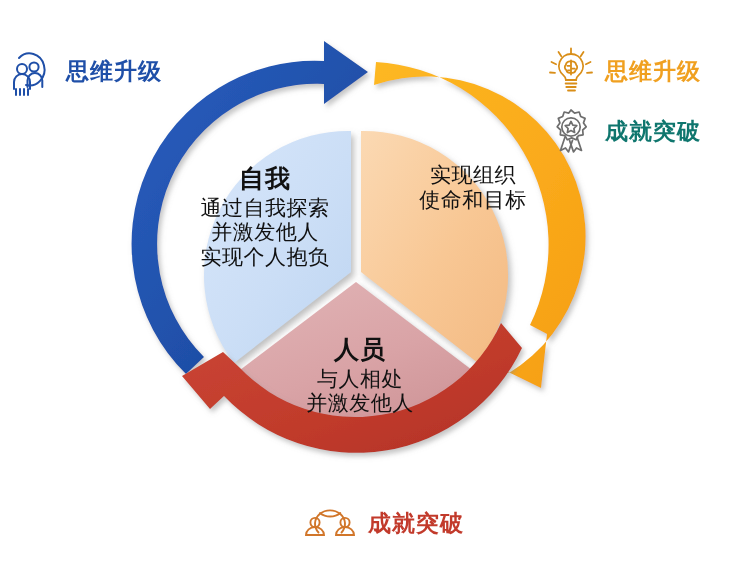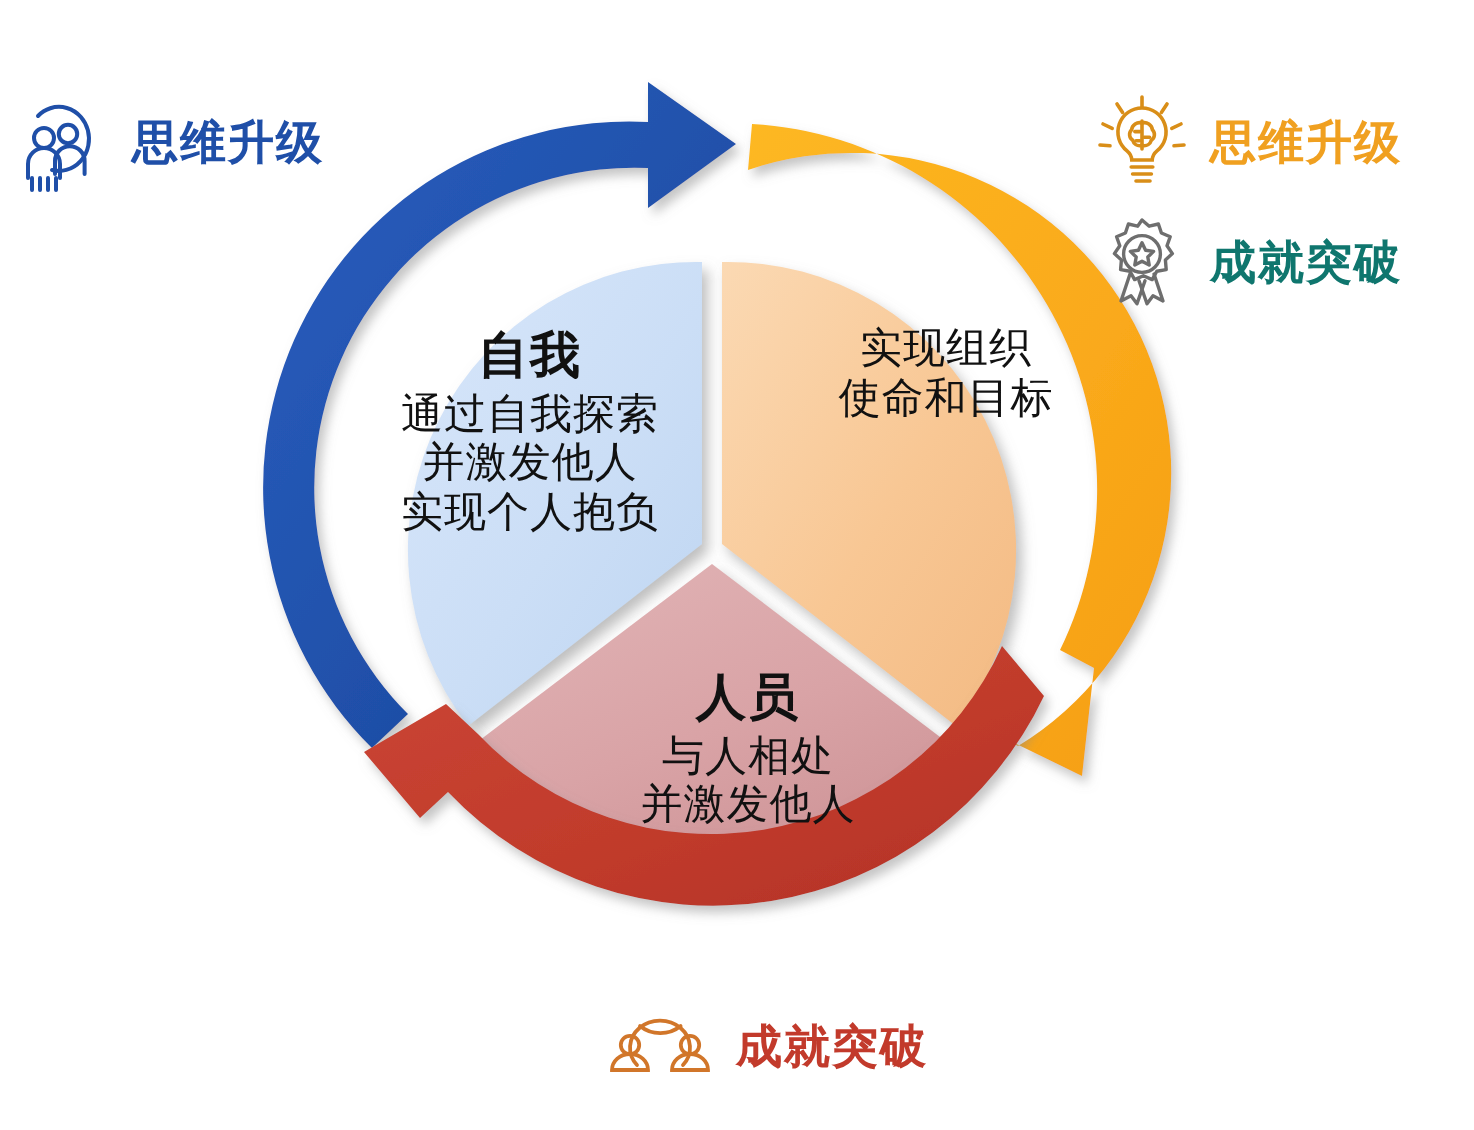--- a/index.html
+++ b/index.html
@@ -45,21 +45,21 @@
     pointer-events:none;
   }
   .wedge-text .head{
     font-size:25px;font-weight:bold;display:block;margin-bottom:2px;
     letter-spacing:1px;
   }
   .wedge-text .body{font-size:21px;display:block;letter-spacing:0.5px;}
 
   #txt-self{left:180px;top:164px;width:170px;}
   #txt-task{left:398px;top:163px;width:150px;}
-  #txt-people{left:279px;top:335px;width:190px;}
+  #txt-people{left:265px;top:335px;width:190px;}
 
   svg{display:block;}
 </style>
 </head>
 <body>
 
 <div class="stage">
 
   <svg width="737" height="565" viewBox="0 0 737 565" style="position:absolute;left:0;top:0;">
     <defs>

